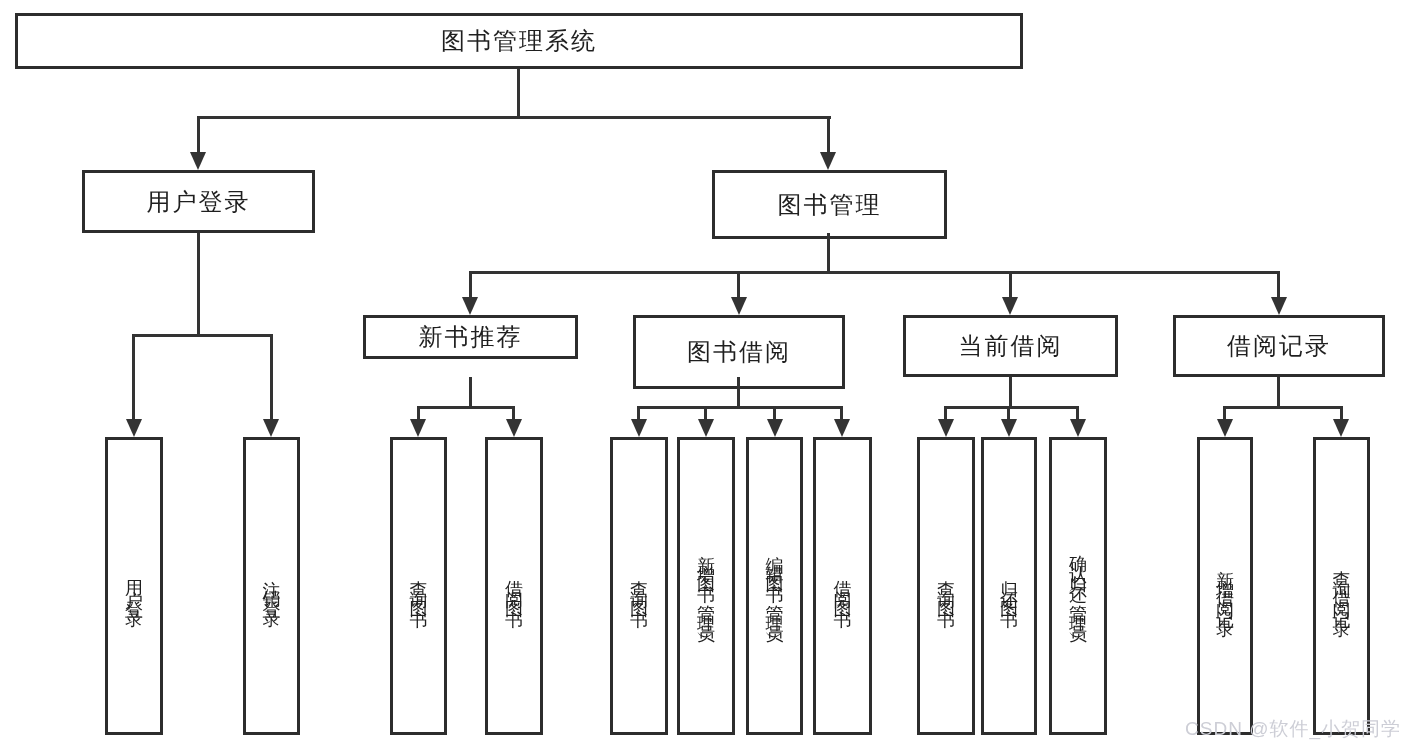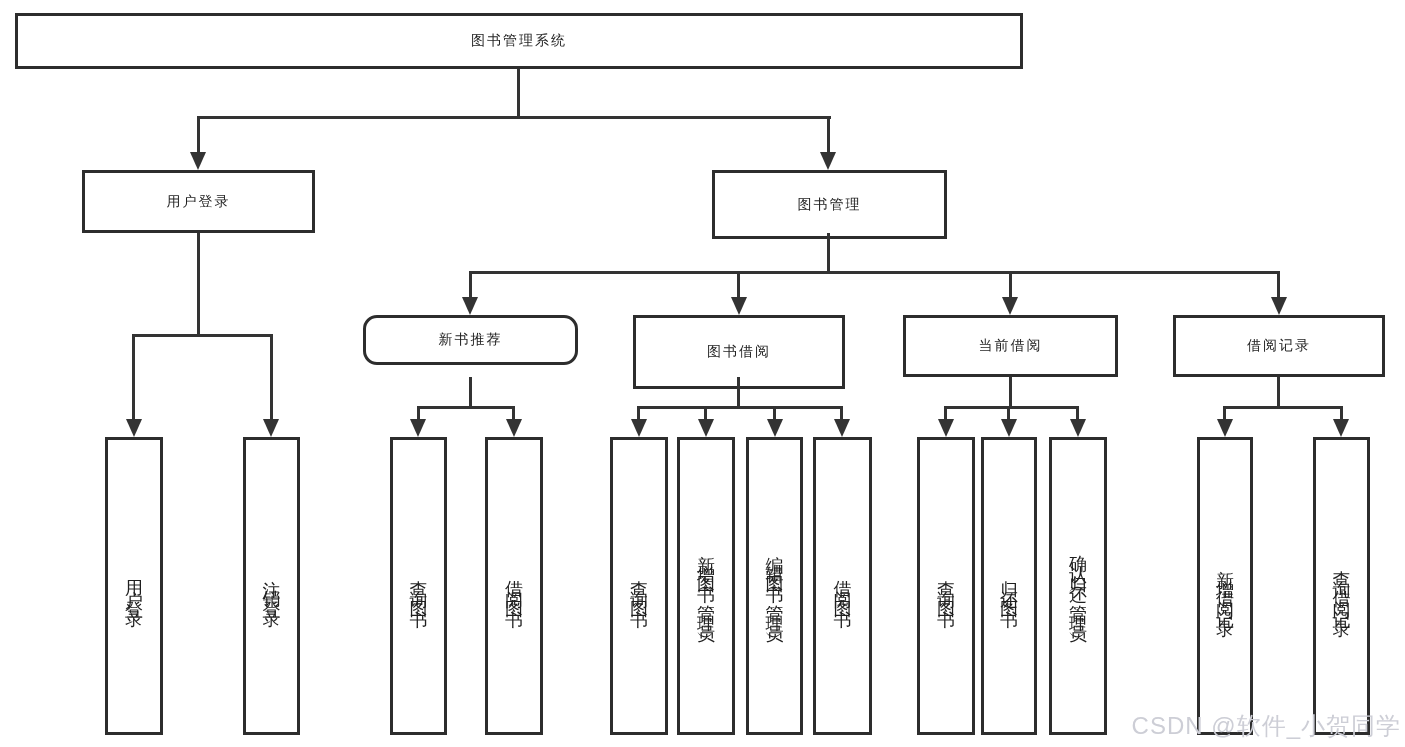--- a/index.html
+++ b/index.html
@@ -13,21 +13,21 @@
   }
   .box {
     position: absolute;
     box-sizing: border-box;
     background: #ffffff;
     border: 3px solid #2d2d2d;
     display: flex;
     align-items: center;
     justify-content: center;
     color: #1f1f1f;
-    font-size: 14px;
+    font-size: 24px;
     letter-spacing: 2px;
     white-space: nowrap;
   }
   .vbox {
     writing-mode: vertical-rl;
     font-size: 18px;
     letter-spacing: 10px;
     line-height: 1;
     white-space: normal;
   }
@@ -39,36 +39,36 @@
     width: 0; height: 0;
     border-left: 8px solid transparent;
     border-right: 8px solid transparent;
     border-top: 18px solid #333333;
   }
   .watermark {
     position: absolute;
     right: 4px;
     bottom: 5px;
     z-index: 10;
-    font-size: 24px;
+    font-size: 19px;
     letter-spacing: 1px;
     color: #cdced6;
   }
 </style>
 </head>
 <body>
 
 <div id="stage">
 
   <div class="box" style="left:15px; top:13px; width:1008px; height:56px;">图书管理系统</div>
 
   <div class="box" style="left:82px; top:170px; width:233px; height:63px;">用户登录</div>
   <div class="box" style="left:712px; top:170px; width:235px; height:69px;">图书管理</div>
 
-  <div class="box" style="left:363px; top:315px; width:215px; height:50px;border-radius:14px;">新书推荐</div>
+  <div class="box" style="left:363px; top:315px; width:215px; height:44px;">新书推荐</div>
   <div class="box" style="left:633px; top:315px; width:212px; height:74px;">图书借阅</div>
   <div class="box" style="left:1173px; top:315px; width:212px; height:62px;">借阅记录</div>
   <div class="box" style="left:903px; top:315px; width:215px; height:62px;">当前借阅</div>
 
   <div class="box vbox" style="left:105px; top:437px; width:58px; height:298px;">用户登录</div>
   <div class="box vbox" style="left:243px; top:437px; width:57px; height:298px;">注销登录</div>
 
   <div class="box vbox" style="left:390px; top:437px; width:57px; height:298px;">查询图书</div>
   <div class="box vbox" style="left:485px; top:437px; width:58px; height:298px;">借阅图书</div>
 

